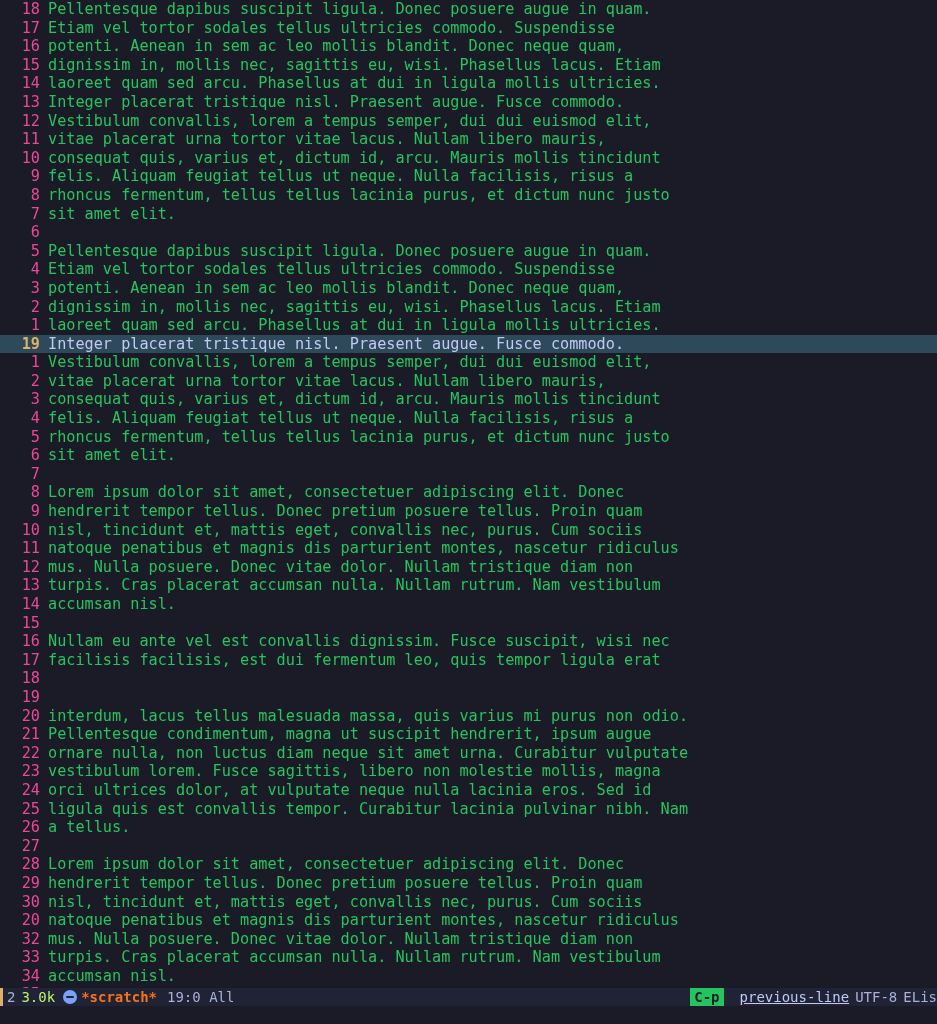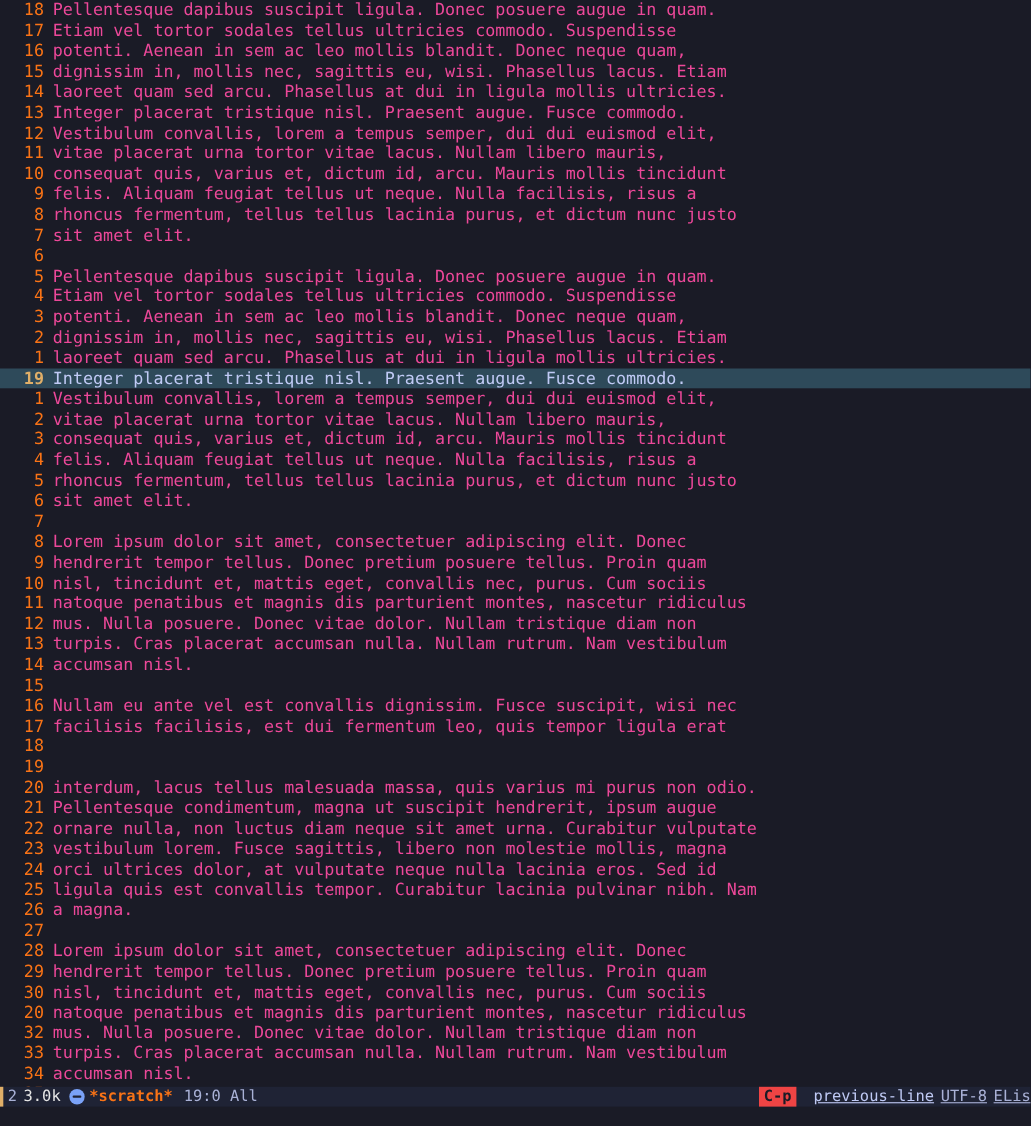--- a/index.html
+++ b/index.html
@@ -23,68 +23,68 @@
   flex: 1;
   overflow: hidden;
 }
 .line {
   display: flex;
   white-space: pre;
 }
 .lnum {
   width: 44px;
   text-align: right;
-  color: #f97316;
+  color: #ec4899;
   flex-shrink: 0;
   padding-right: 4px;
 }
 .lnum.current {
   color: #e0af68;
   font-weight: bold;
 }
 .txt {
   padding-left: 4px;
-  color: #ec4899;
+  color: #22c55e;
 }
 .line.current {
   background: #2e4a5a;
 }
 .line.current .txt {
   color: #c0caf5;
 }
 .modeline {
   height: 18px;
   width: 100%;
   background: #1f2335;
   border-left: 3px solid #e0af68;
   display: flex;
   align-items: center;
   font-size: 14px;
   color: #a9b1d6;
   white-space: pre;
 }
 .ml-left { display:flex; align-items:center; }
 .ml-num { color:#a9b1d6; padding-left:4px; }
-.ml-size { color:#e5e5e5; padding-left:6px; }
+.ml-size { color:#bef264; padding-left:6px; }
 .ml-icon {
   width:14px; height:14px; border-radius:50%;
   background:#7aa2f7; display:inline-block;
   margin:0 4px 0 8px;
   position:relative;
 }
 .ml-icon::after{
   content:''; position:absolute; left:3px; top:6px;
   width:8px; height:2px; background:#1f2335; border-radius:1px;
 }
 .ml-buf { color:#f97316; font-weight:bold; }
 .ml-pos { color:#a9b1d6; padding-left:10px; }
 .ml-spacer { flex:1; }
-.ml-key { background:#ef4444; color:#1a1b26; padding:0 4px; font-weight:bold; }
+.ml-key { background:#22c55e; color:#1a1b26; padding:0 4px; font-weight:bold; }
 .ml-cmd { color:#c0caf5; padding-left:16px; text-decoration:underline; }
-.ml-enc { color:#a9b1d6; padding-left:6px;text-decoration:underline; }
+.ml-enc { color:#a9b1d6; padding-left:6px; }
 </style>
 </head>
 <body>
 
 <div class="editor">
   <div class="lines" id="lines">
       <div class="line"><span class="lnum">18</span><span class="txt">Pellentesque dapibus suscipit ligula. Donec posuere augue in quam.</span></div>
       <div class="line"><span class="lnum">17</span><span class="txt">Etiam vel tortor sodales tellus ultricies commodo. Suspendisse</span></div>
       <div class="line"><span class="lnum">16</span><span class="txt">potenti. Aenean in sem ac leo mollis blandit. Donec neque quam,</span></div>
       <div class="line"><span class="lnum">15</span><span class="txt">dignissim in, mollis nec, sagittis eu, wisi. Phasellus lacus. Etiam</span></div>
@@ -121,21 +121,21 @@
       <div class="line"><span class="lnum">16</span><span class="txt">Nullam eu ante vel est convallis dignissim. Fusce suscipit, wisi nec</span></div>
       <div class="line"><span class="lnum">17</span><span class="txt">facilisis facilisis, est dui fermentum leo, quis tempor ligula erat</span></div>
       <div class="line"><span class="lnum">18</span></div>
       <div class="line"><span class="lnum">19</span></div>
       <div class="line"><span class="lnum">20</span><span class="txt">interdum, lacus tellus malesuada massa, quis varius mi purus non odio.</span></div>
       <div class="line"><span class="lnum">21</span><span class="txt">Pellentesque condimentum, magna ut suscipit hendrerit, ipsum augue</span></div>
       <div class="line"><span class="lnum">22</span><span class="txt">ornare nulla, non luctus diam neque sit amet urna. Curabitur vulputate</span></div>
       <div class="line"><span class="lnum">23</span><span class="txt">vestibulum lorem. Fusce sagittis, libero non molestie mollis, magna</span></div>
       <div class="line"><span class="lnum">24</span><span class="txt">orci ultrices dolor, at vulputate neque nulla lacinia eros. Sed id</span></div>
       <div class="line"><span class="lnum">25</span><span class="txt">ligula quis est convallis tempor. Curabitur lacinia pulvinar nibh. Nam</span></div>
-      <div class="line"><span class="lnum">26</span><span class="txt">a magna.</span></div>
+      <div class="line"><span class="lnum">26</span><span class="txt">a tellus.</span></div>
       <div class="line"><span class="lnum">27</span><span class="txt"></span></div>
       <div class="line"><span class="lnum">28</span><span class="txt">Lorem ipsum dolor sit amet, consectetuer adipiscing elit. Donec</span></div>
       <div class="line"><span class="lnum">29</span><span class="txt">hendrerit tempor tellus. Donec pretium posuere tellus. Proin quam</span></div>
       <div class="line"><span class="lnum">30</span><span class="txt">nisl, tincidunt et, mattis eget, convallis nec, purus. Cum sociis</span></div>
       <div class="line"><span class="lnum">20</span><span class="txt">natoque penatibus et magnis dis parturient montes, nascetur ridiculus</span></div>
       <div class="line"><span class="lnum">32</span><span class="txt">mus. Nulla posuere. Donec vitae dolor. Nullam tristique diam non</span></div>
       <div class="line"><span class="lnum">33</span><span class="txt">turpis. Cras placerat accumsan nulla. Nullam rutrum. Nam vestibulum</span></div>
       <div class="line"><span class="lnum">34</span><span class="txt">accumsan nisl.</span></div>
       <div class="line"><span class="lnum">35</span><span class="txt"></span></div>
     </div>

